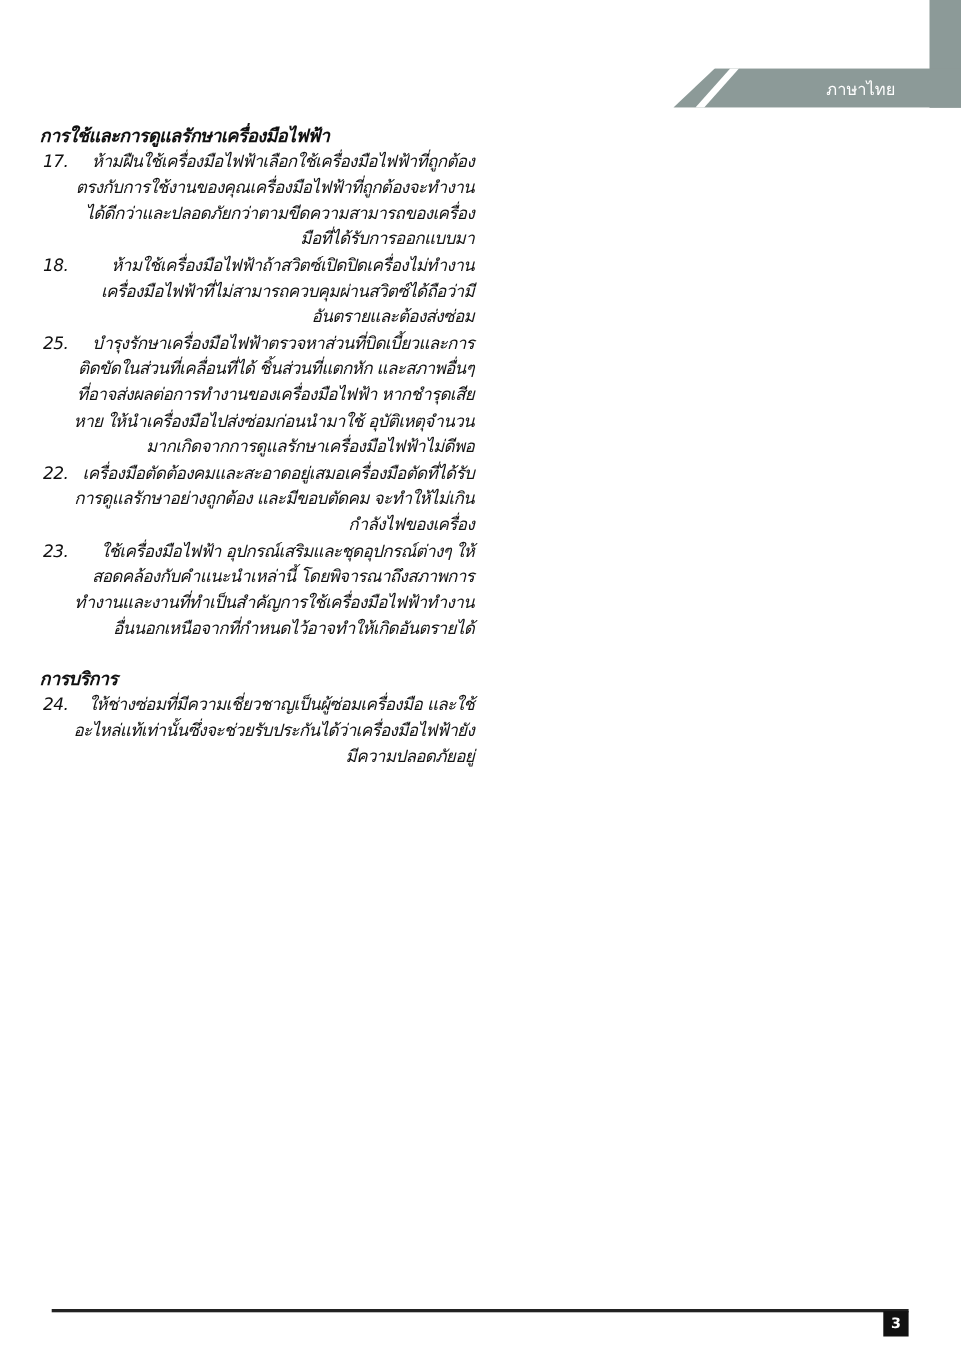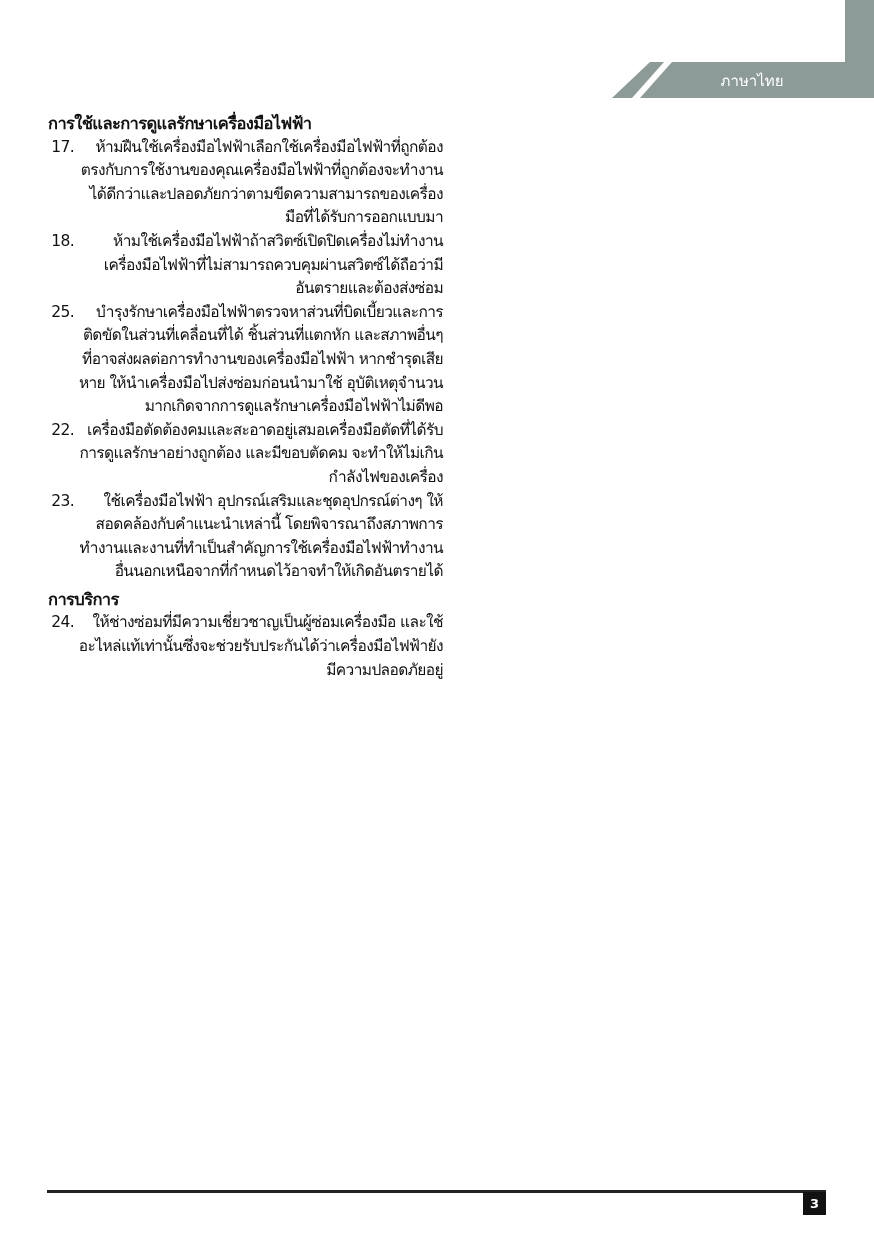--- a/index.html
+++ b/index.html
@@ -17,31 +17,31 @@
     background: #8c9a98;
     clip-path: polygon(38px 0, 100% 0, 100% 100%, 0 100%);
   }
   .tab-slash {
     position: absolute; left: 632px; top: 62px; width: 40px; height: 36px;
     background: #ffffff;
     clip-path: polygon(32px 0, 40px 0, 8px 100%, 0 100%);
   }
   .tab-label {
     position: absolute; left: 690px; top: 62px; width: 124px; height: 36px;
-    line-height: 38px; text-align: center; color: #ffffff;
+    line-height: 38px; text-align: right; color: #ffffff;
     font-size: 15px; font-weight: normal;
   }
   .content {
-    position: absolute; left: 48px; top: 112px; width: 395px;
-    font-size: 15.5px; line-height: 23.6px; letter-spacing: -0.6px;
+    position: absolute; left: 36px; top: 112px; width: 395px;
+    font-size: 15.5px; line-height: 23.6px; letter-spacing: -0.6px; font-style: italic;
   }
   .section-title {
     font-weight: bold; font-size: 16.5px; margin: 0;
   }
-  .section-title.second { margin-top: 4px; }
+  .section-title.second { margin-top: 22px; }
   ol { list-style: none; margin: 0; padding: 0; }
   .item { display: flex; text-align: right; }
   .num { width: 26px; flex: 0 0 26px; white-space: nowrap; }
   .text { flex: 1; }
   .footer-rule {
     position: absolute; left: 47px; top: 1190px; width: 779px; height: 3px;
     background: #222222;
   }
   .page-num {
     position: absolute; left: 803px; top: 1192px; width: 23px; height: 23px;

